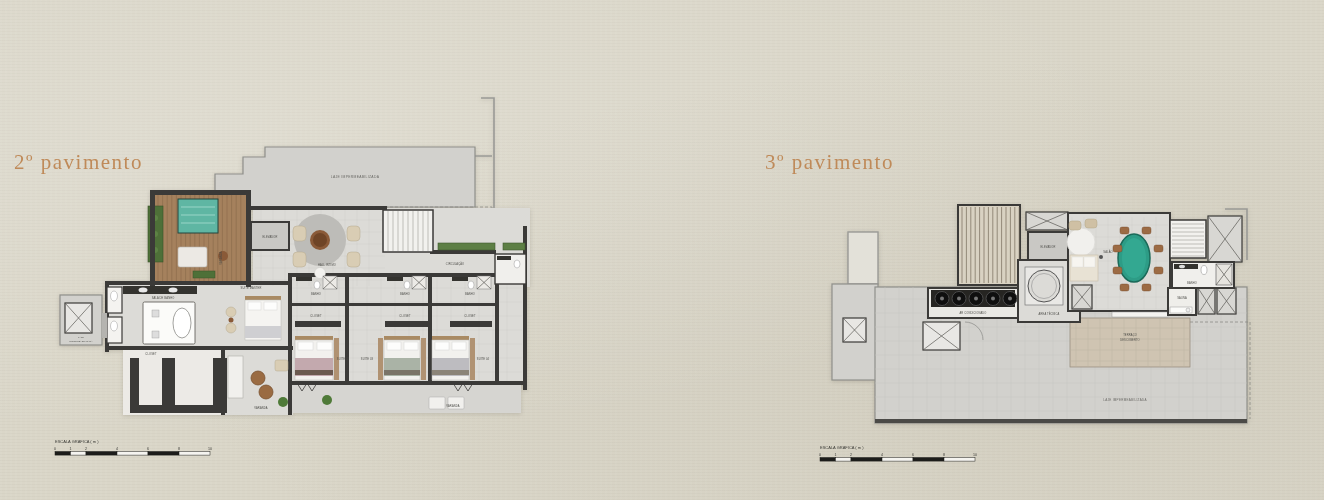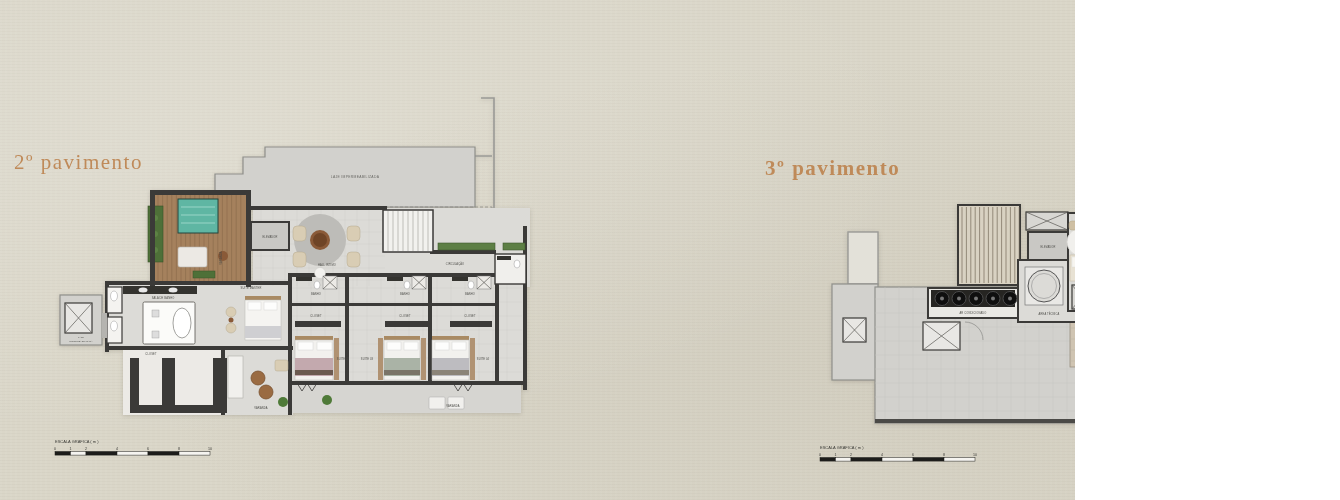--- a/index.html
+++ b/index.html
@@ -1,32 +1,32 @@
 <!DOCTYPE html>
 <html><head>
 <meta charset="utf-8">
 <style>
   html,body{margin:0;padding:0;}
   .stage{
-    position:relative;width:1075px;height:500px;overflow:hidden;
+    position:relative;width:1324px;height:500px;overflow:hidden;
     background-color:#dad6c8;
     background-image:
       radial-gradient(ellipse at 18% 28%, rgba(255,255,255,.16), transparent 60%),
       radial-gradient(ellipse at 82% 72%, rgba(120,110,90,.08), transparent 60%),
       repeating-linear-gradient(0deg, rgba(120,115,100,.045) 0 1px, transparent 1px 3px),
       repeating-linear-gradient(90deg, rgba(255,255,255,.04) 0 2px, transparent 2px 5px);
     font-family:"Liberation Sans", sans-serif;
   }
   .plan-title{
     position:absolute;color:#bf8a59;
     font-family:"Liberation Serif", serif;
     font-size:21px;letter-spacing:1.5px;
   }
   .title-left{left:14px;top:150px;}
-  .title-right{left:765px;top:156px;font-weight:bold;}
+  .title-right{left:765px;top:150px;}
   svg.plan{position:absolute;filter:drop-shadow(0 1px 2px rgba(60,55,40,.18));}
   svg.scalebar{position:absolute;}
   
   .wall{fill:#3b3a38;}
   .floor{fill:#dcdbd7;}
   .floor-lt{fill:#eceae6;}
   .slab{fill:#d2d1cd;stroke:#8f8f8b;stroke-width:1.2;}
   .room{stroke:#3b3a38;stroke-width:2;}
   .xbox{fill:#e8e7e4;stroke:#3b3a38;stroke-width:1.2;}
   .xshaft{fill:#d8d7d3;stroke:#3b3a38;stroke-width:1.2;}

